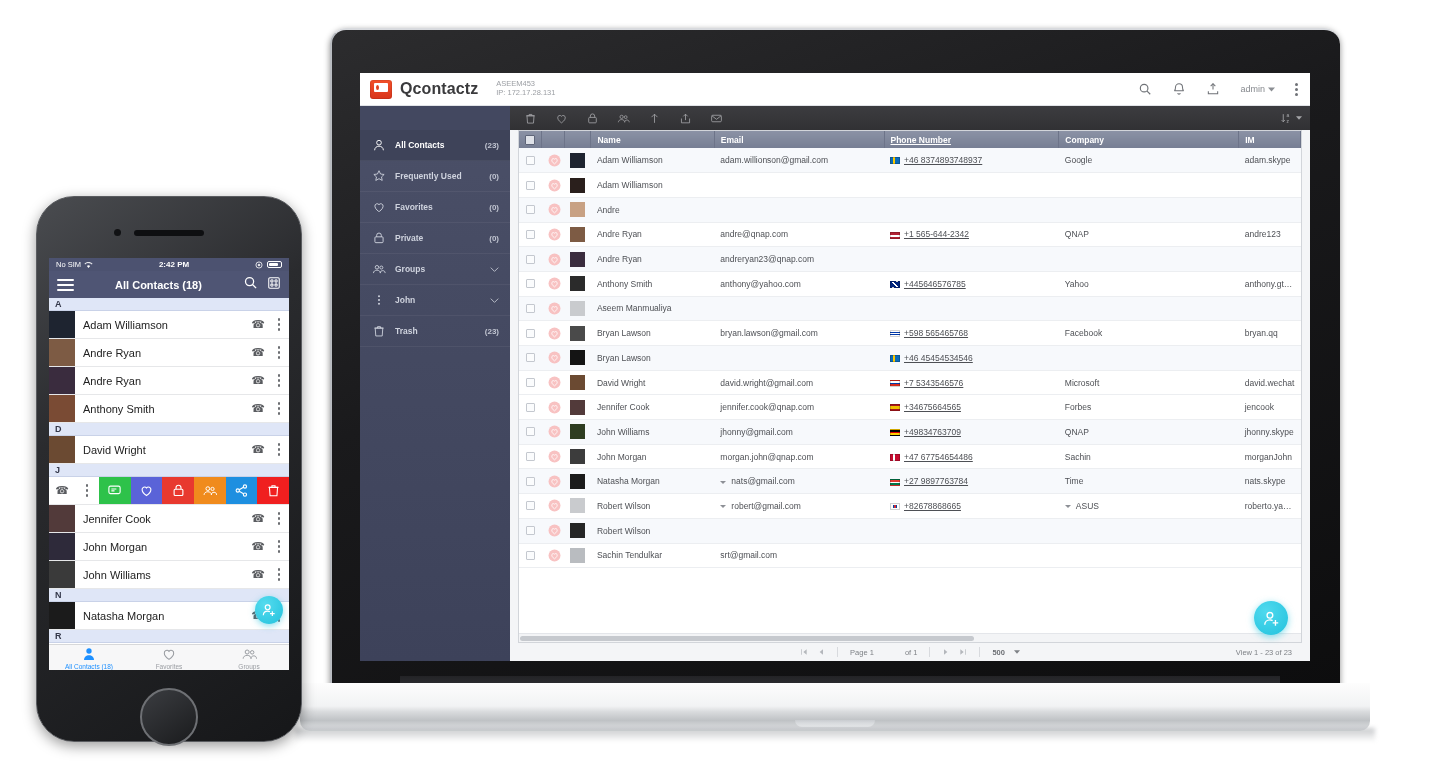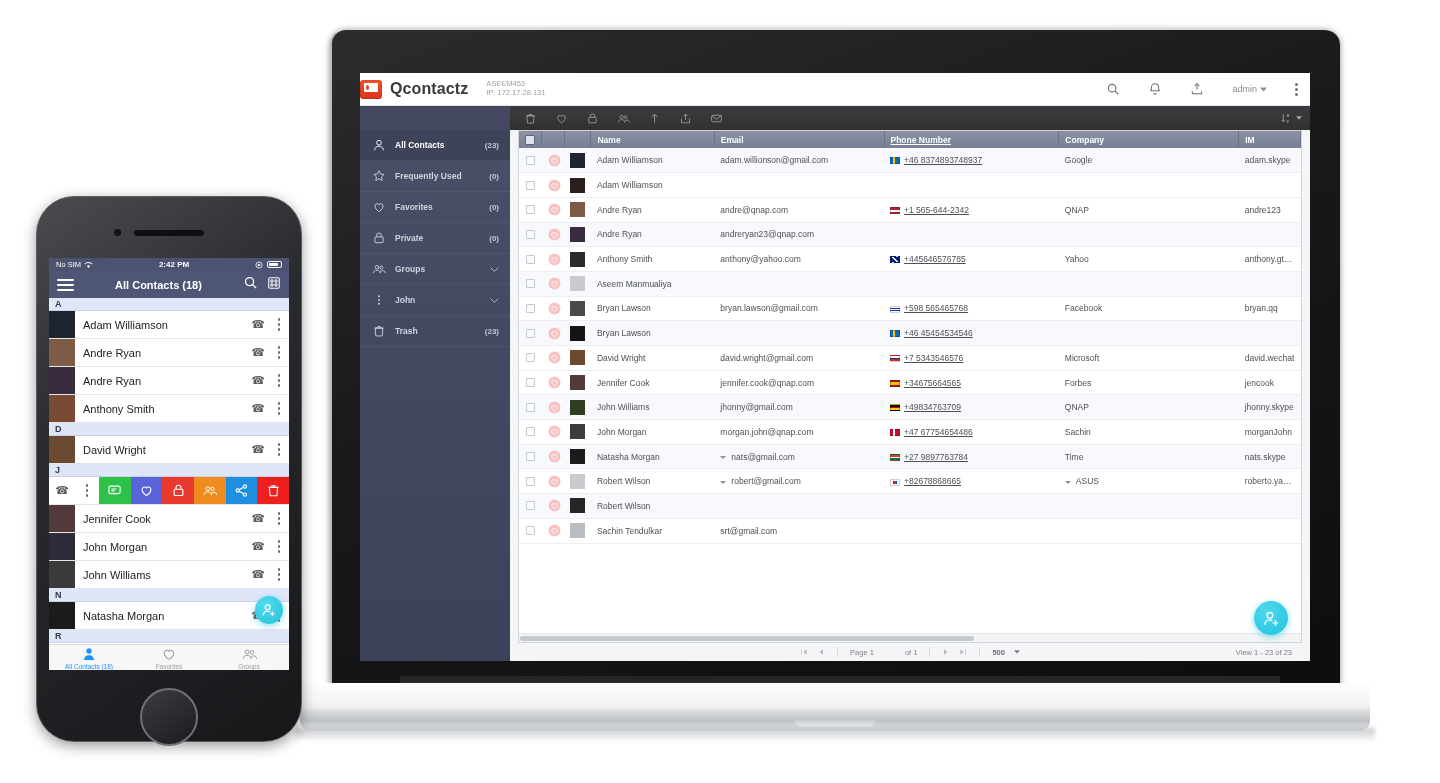--- a/index.html
+++ b/index.html
@@ -38,32 +38,32 @@
   #laptop-shadow {
     position:absolute; left:-35px; top:700px; width:1080px; height:14px;
     background:linear-gradient(180deg,rgba(150,153,158,.55),rgba(255,255,255,0));
     filter:blur(2px);
   }
 
   
   .app { position:absolute; inset:0; background:#fff; display:flex; flex-direction:column; }
 
   .app-header { height:33px; background:#ffffff; display:flex; align-items:center;
-    padding:0 12px 0 0; border-bottom:1px solid #e2e4e8; flex:0 0 33px; }
+    padding:0 12px 0 10px; border-bottom:1px solid #e2e4e8; flex:0 0 33px; }
   .logo-mark { width:22px; height:19px; border-radius:3px; position:relative;
     background:linear-gradient(180deg,#f2502a,#d8341a); flex:0 0 auto;
     box-shadow:inset 0 0 0 1px rgba(0,0,0,.08); }
   .logo-mark::before { content:""; position:absolute; left:4px; top:3px; width:14px; height:9px;
     background:#fff; border-radius:1px; }
   .logo-mark::after { content:""; position:absolute; left:6px; top:5px; width:3px; height:5px;
     background:#e0431f; border-radius:50%; }
   .logo-text { font-size:16px; font-weight:bold; color:#3a3a3c; margin-left:8px;
     letter-spacing:.1px; }
   .host-info { margin-left:18px; line-height:1.15; color:#9b9ea3; font-size:7.5px; }
-  .header-right { margin-left:auto; display:flex; align-items:center; gap:28px; color:#6f7277; }
+  .header-right { margin-left:auto; display:flex; align-items:center; gap:20px; color:#6f7277; }
   .hicon { width:14px; height:14px; display:block; }
   .admin-label { font-size:9px; color:#86898e; display:flex; align-items:center; gap:3px; }
   .kebab { display:flex; flex-direction:column; gap:2px; }
   .kebab i { width:3px; height:3px; border-radius:50%; background:#6f7277; display:block; }
 
   .app-body { flex:1; display:flex; min-height:0; }
 
   
   .sidebar { width:150px; flex:0 0 150px;
     background:linear-gradient(180deg,#4b5068 0%,#464b63 30%,#3d425a 100%); }
@@ -413,20 +413,39 @@
                       <td class="c-fav">
                         <svg class="heart" viewBox="0 0 24 24">
                           <circle cx="12" cy="12" r="11" fill="#f8c2c2"></circle>
                           <path d="M12 18.2s-5-3.3-5-6.6A2.8 2.8 0 0 1 12 9.6a2.8 2.8 0 0 1 5 1.9c0 3.3-5 6.7-5 6.7z" fill="none" stroke="#ffffff" stroke-width="1.5"></path>
                         </svg>
                       </td>
                       <td class="c-av">
                         <span class="avatar" style="background:#2a1f1c"></span>
                       </td>
                       <td class="c-name">Adam Williamson</td>
+                      <td class="c-mail"></td>
+                      <td class="c-phone"></td>
+                      <td class="c-comp"></td>
+                      <td class="c-im"></td>
+                    </tr>
+                    <tr class="odd">
+                      <td class="c-chk">
+                        <span class="chkbox"></span>
+                      </td>
+                      <td class="c-fav">
+                        <svg class="heart" viewBox="0 0 24 24">
+                          <circle cx="12" cy="12" r="11" fill="#f8c2c2"></circle>
+                          <path d="M12 18.2s-5-3.3-5-6.6A2.8 2.8 0 0 1 12 9.6a2.8 2.8 0 0 1 5 1.9c0 3.3-5 6.7-5 6.7z" fill="none" stroke="#ffffff" stroke-width="1.5"></path>
+                        </svg>
+                      </td>
+                      <td class="c-av">
+                        <span class="avatar" style="background:#c8a183"></span>
+                      </td>
+                      <td class="c-name">Andre</td>
                       <td class="c-mail"></td>
                       <td class="c-phone"></td>
                       <td class="c-comp"></td>
                       <td class="c-im"></td>
                     </tr>
                     <tr class="even">
                       <td class="c-chk">
                         <span class="chkbox"></span>
                       </td>
                       <td class="c-fav">

